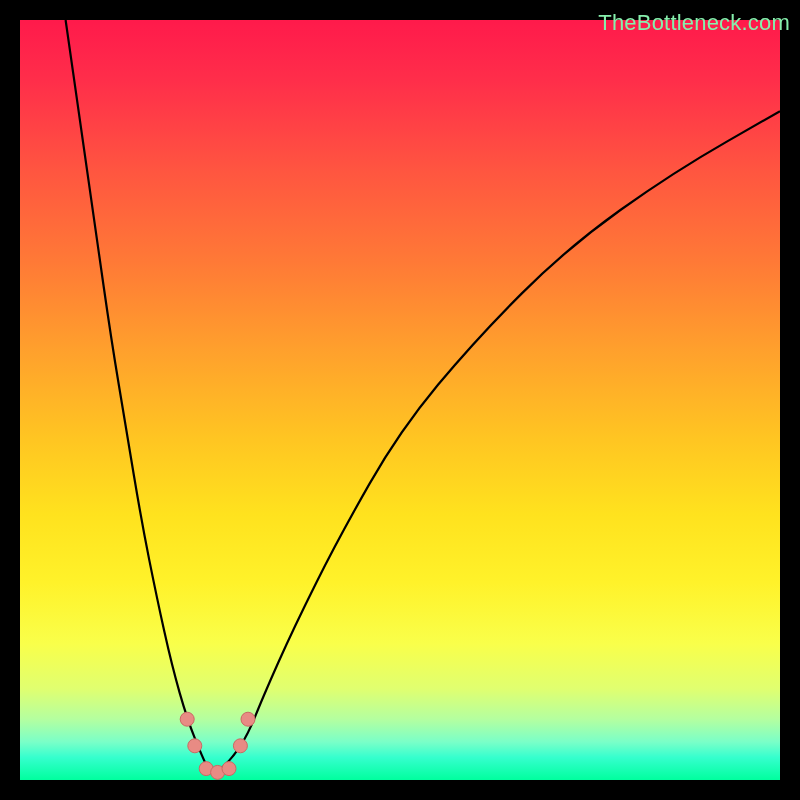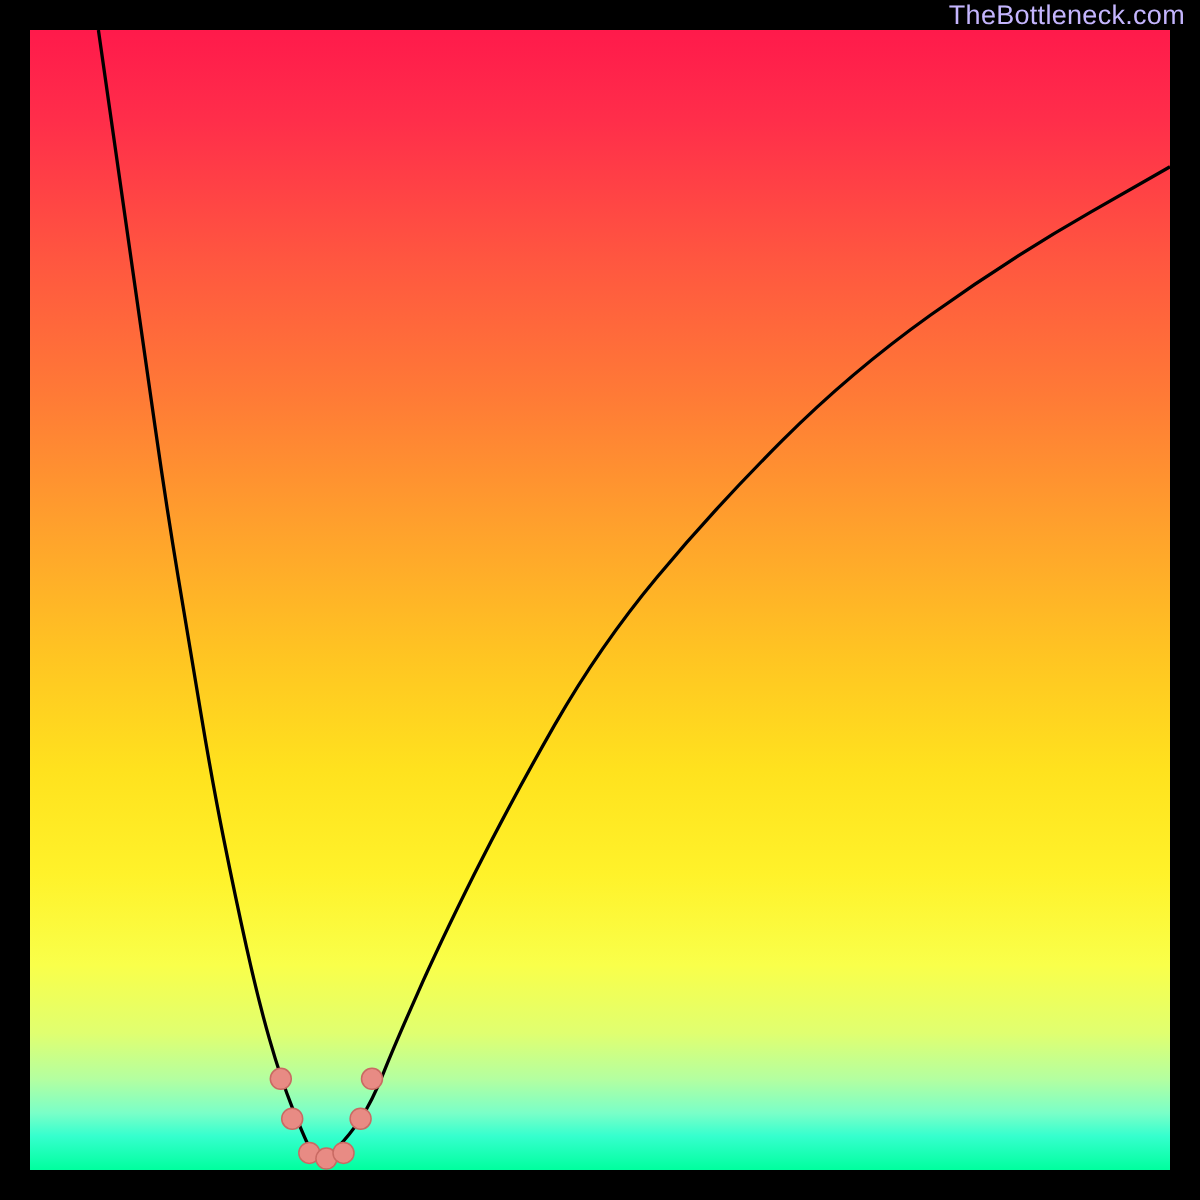--- a/index.html
+++ b/index.html
@@ -42,24 +42,24 @@
   }
   .curve-svg {
     position: absolute;
     left: 0;
     top: 0;
     width: 760px;
     height: 760px;
   }
   .watermark {
     position: absolute;
-    top: 0;
+    top: 10px;
     right: 10px;
-    color: #c4b5fd;
-    font-size: 18px;
+    color: #86efac;
+    font-size: 22px;
     letter-spacing: 0.2px;
     user-select: none;
   }
 </style>
 </head>
 <body>
 
 <div class="frame">
   <div class="plot-area">
     <svg class="curve-svg" viewBox="0 0 760 760" preserveAspectRatio="none">

